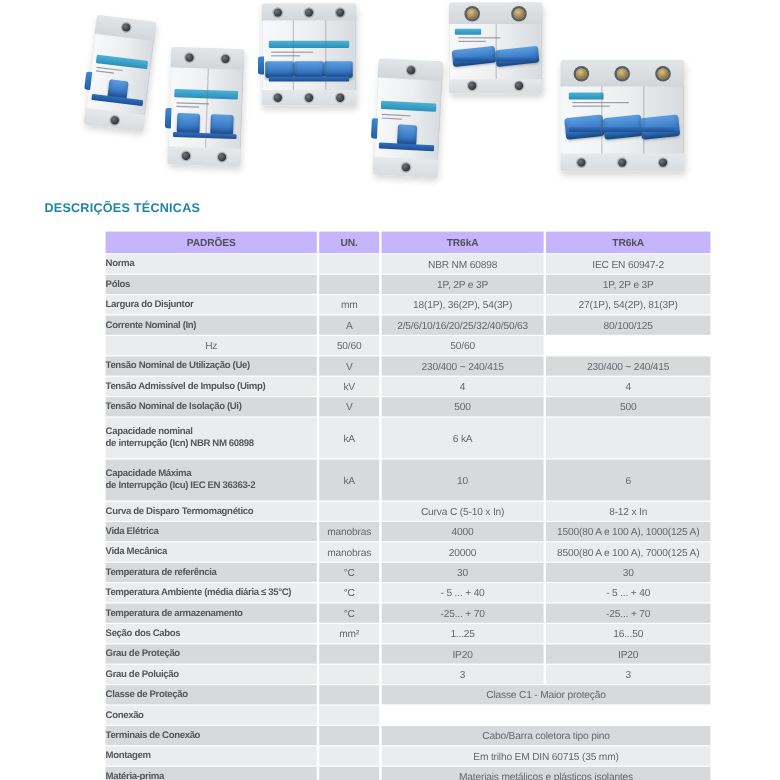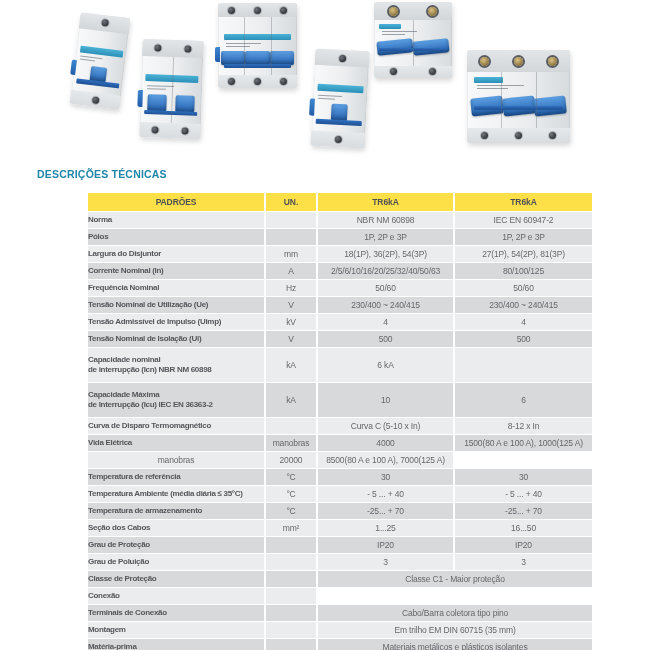--- a/index.html
+++ b/index.html
@@ -54,21 +54,21 @@
   .trow.tall { min-height:34px; }
   .trow.head { min-height:18px; }
   .cell { display:flex; align-items:center; justify-content:center; text-align:center;
     font-size:8.5px; color:#66676b; letter-spacing:-0.15px; line-height:1.25;
     font-stretch:condensed; padding:1px 2px; }
   .cell.lbl { justify-content:flex-start; text-align:left; padding-left:0;
     font-size:8px; font-weight:700; color:#56575b; letter-spacing:-0.3px;
     white-space:pre-line; }
   .cell.hd { font-weight:700; color:#505156; font-size:8.5px; letter-spacing:-0.1px; }
   .cell.merge { grid-column:3 / 5; }
-  .bg-h { background:#fde047; }
+  .bg-h { background:#c4b5fd; }
   .bg-a { background:#ebecee; }
   .bg-b { background:#d8d9db; }
 </style>
 </head>
 <body>
 
 <div class="page">
 
   <div class="products" id="products">
       <div class="breaker" style="left: 75px; top: 15px; width: 50px; height: 92px; transform: rotate(7deg);">
@@ -237,21 +237,20 @@
           <div class="cell bg-a">18(1P), 36(2P), 54(3P)</div>
           <div class="cell bg-a">27(1P), 54(2P), 81(3P)</div>
         </div>
         <div class="trow">
           <div class="cell lbl bg-b">Corrente Nominal (In)</div>
           <div class="cell bg-b">A</div>
           <div class="cell bg-b">2/5/6/10/16/20/25/32/40/50/63</div>
           <div class="cell bg-b">80/100/125</div>
         </div>
         <div class="trow">
-          <div class="cell lbl bg-a">Frequência Nominal</div>
           <div class="cell bg-a">Hz</div>
           <div class="cell bg-a">50/60</div>
           <div class="cell bg-a">50/60</div>
         </div>
         <div class="trow">
           <div class="cell lbl bg-b">Tensão Nominal de Utilização (Ue)</div>
           <div class="cell bg-b">V</div>
           <div class="cell bg-b">230/400 ~ 240/415</div>
           <div class="cell bg-b">230/400 ~ 240/415</div>
         </div>
@@ -287,20 +286,21 @@
           <div class="cell bg-a">Curva C (5-10 x In)</div>
           <div class="cell bg-a">8-12 x In</div>
         </div>
         <div class="trow">
           <div class="cell lbl bg-b">Vida Elétrica</div>
           <div class="cell bg-b">manobras</div>
           <div class="cell bg-b">4000</div>
           <div class="cell bg-b">1500(80 A e 100 A), 1000(125 A)</div>
         </div>
         <div class="trow">
+          <div class="cell lbl bg-a">Vida Mecânica</div>
           <div class="cell bg-a">manobras</div>
           <div class="cell bg-a">20000</div>
           <div class="cell bg-a">8500(80 A e 100 A), 7000(125 A)</div>
         </div>
         <div class="trow">
           <div class="cell lbl bg-b">Temperatura de referência</div>
           <div class="cell bg-b">°C</div>
           <div class="cell bg-b">30</div>
           <div class="cell bg-b">30</div>
         </div>

